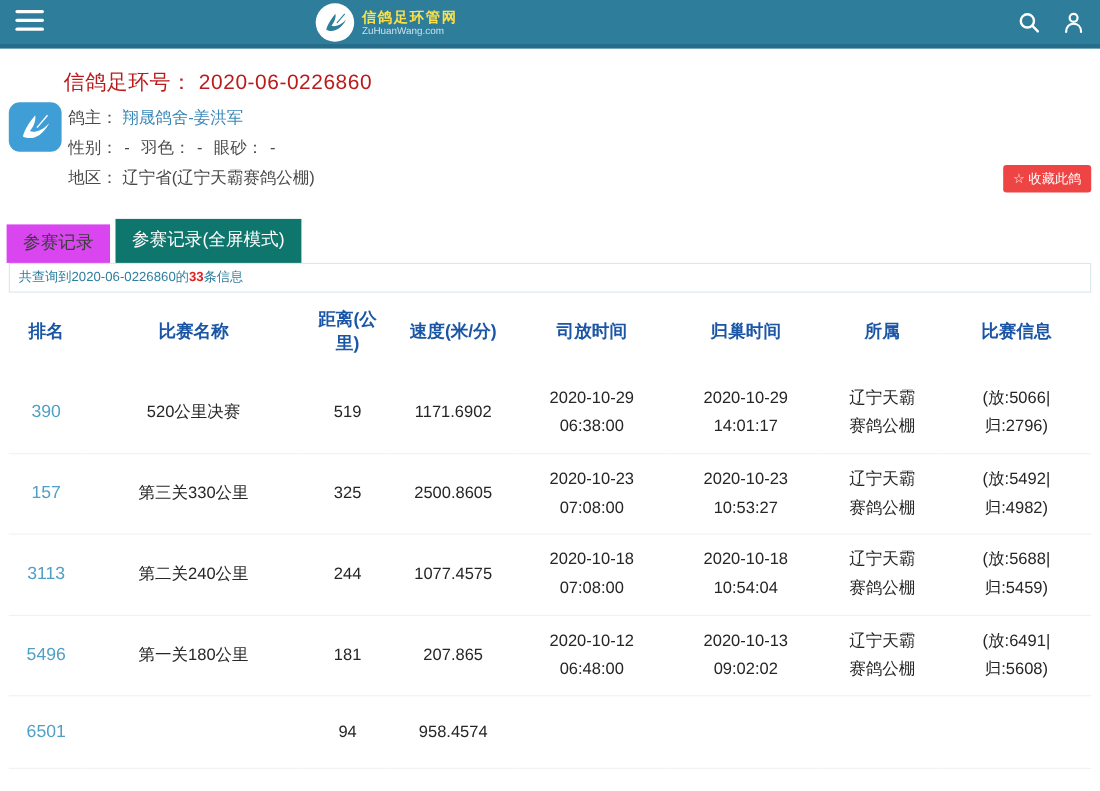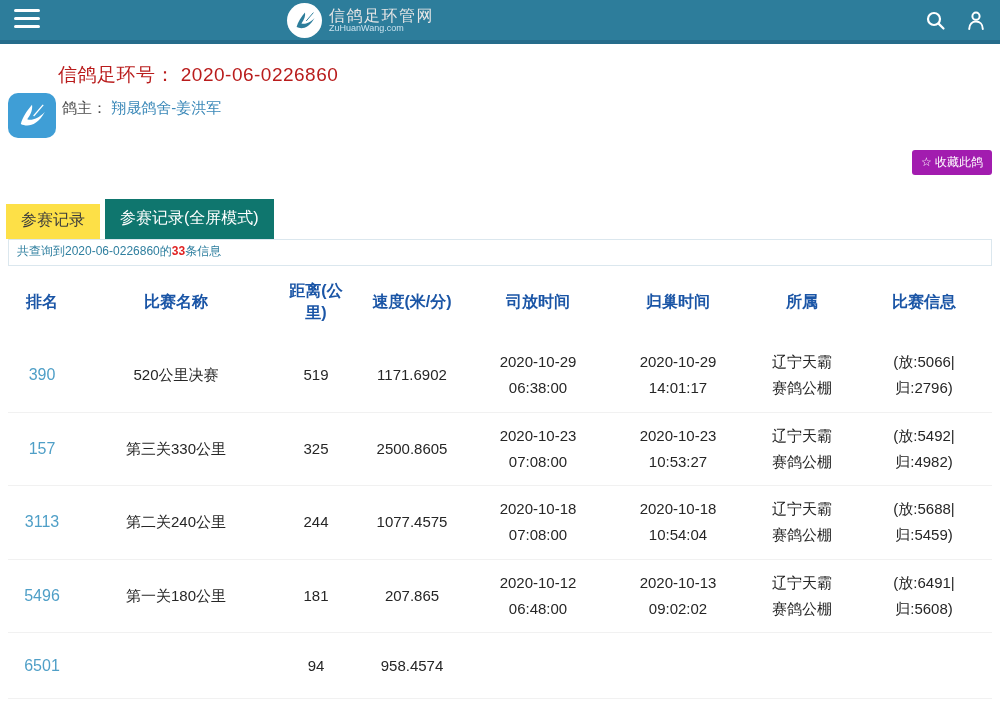--- a/index.html
+++ b/index.html
@@ -10,36 +10,36 @@
   }
   
   .topbar{
     position:relative;height:40px;background:#2d7d9b;
     border-bottom:4px solid #266c8b;
   }
   .hamburger{position:absolute;left:14px;top:9px;width:26px;height:22px;cursor:pointer;}
   .hamburger .bar{height:3px;background:#fff;border-radius:2px;margin-bottom:5px;}
   .logo{position:absolute;left:287px;top:3px;display:flex;align-items:center;gap:7px;cursor:pointer;}
   .logo-circle{width:35px;height:35px;border-radius:50%;background:#fff;display:flex;align-items:center;justify-content:center;}
-  .logo-title{font-size:16px;font-weight:normal;color:#e5e5e5;letter-spacing:1.5px;line-height:15px;}
+  .logo-title{font-size:13px;font-weight:bold;color:#fde047;letter-spacing:1.5px;line-height:15px;}
   .logo-sub{font-size:9px;color:#c9e2ee;line-height:11px;}
   .top-actions{position:absolute;right:14px;top:0;height:40px;display:flex;align-items:center;gap:20px;}
   .top-icon{display:flex;align-items:center;cursor:pointer;}
   
   .ring-title{margin:18px 0 0 58px;font-size:19px;color:#b91c1c;letter-spacing:0.5px;}
   .detail-block{position:relative;margin-top:5px;min-height:84px;}
   .avatar{position:absolute;left:8px;top:0;width:48px;height:45px;border-radius:10px;background:#3f9ed6;display:flex;align-items:center;justify-content:center;}
   .detail-lines{margin-left:62px;padding-top:1px;}
   .detail-line{font-size:15px;color:#4a4a4a;line-height:27px;}
   .owner-link{color:#3a88b8;text-decoration:none;cursor:pointer;}
   .attr-pair{margin-right:6px;}
-  .fav-btn{position:absolute;right:8px;top:57px;background:#a21caf;color:#fff;border:none;border-radius:3px;font-size:12px;padding:4px 9px;cursor:pointer;font-family:inherit;}
+  .fav-btn{position:absolute;right:8px;top:57px;background:#ef4444;color:#fff;border:none;border-radius:3px;font-size:12px;padding:4px 9px;cursor:pointer;font-family:inherit;}
   
   .tabs{margin-top:22px;padding-left:6px;display:flex;align-items:flex-end;gap:5px;}
-  .tab{font-size:16px;padding:6px 15px 8px;background:#fde047;color:#3c3c3c;cursor:pointer;}
+  .tab{font-size:16px;padding:6px 15px 8px;background:#d946ef;color:#3c3c3c;cursor:pointer;}
   .tab.active{background:#0f766e;color:#ffffff;padding:9px 15px 10px;}
   
   .query-info{margin:0 8px;border:1px solid #dbe7ee;padding:3px 8px 5px;font-size:12px;color:#2f7f9f;}
   .query-count{color:#e02222;font-weight:bold;}
   
   table.races{margin:0 8px;width:984px;border-collapse:collapse;table-layout:fixed;}
   .races th{
     color:#1a55a6;font-weight:bold;font-size:16px;text-align:center;
     padding:14px 6px 16px;line-height:1.35;vertical-align:middle;
   }
@@ -99,20 +99,29 @@
   <div class="avatar">
     <svg width="34" height="32" viewBox="0 0 40 40">
       <path d="M6 30 C14 34 26 33 36 15 C27 24 19 26 14 24 C19 18 21 11 20 6 C14 13 8 22 6 30 Z" fill="#ffffff"></path>
       <path d="M22 20 L34 6" stroke="#ffffff" stroke-width="1.6" fill="none"></path>
     </svg>
   </div>
   <div class="detail-lines">
     <div class="detail-line">
       <span>鸽主：</span>
       <a class="owner-link">翔晟鸽舍-姜洪军</a>
+    </div>
+    <div class="detail-line">
+      <span class="attr-pair">性别：</span><span class="attr-pair">-</span>
+      <span class="attr-pair">羽色：</span><span class="attr-pair">-</span>
+      <span class="attr-pair">眼砂：</span><span class="attr-pair">-</span>
+    </div>
+    <div class="detail-line">
+      <span>地区：</span>
+      <span>辽宁省(辽宁天霸赛鸽公棚)</span>
     </div>
   </div>
   <button class="fav-btn">
     <span>☆</span>
     <span>收藏此鸽</span>
   </button>
 </div>
 
 <div class="tabs">
   <div class="tab">参赛记录</div>

